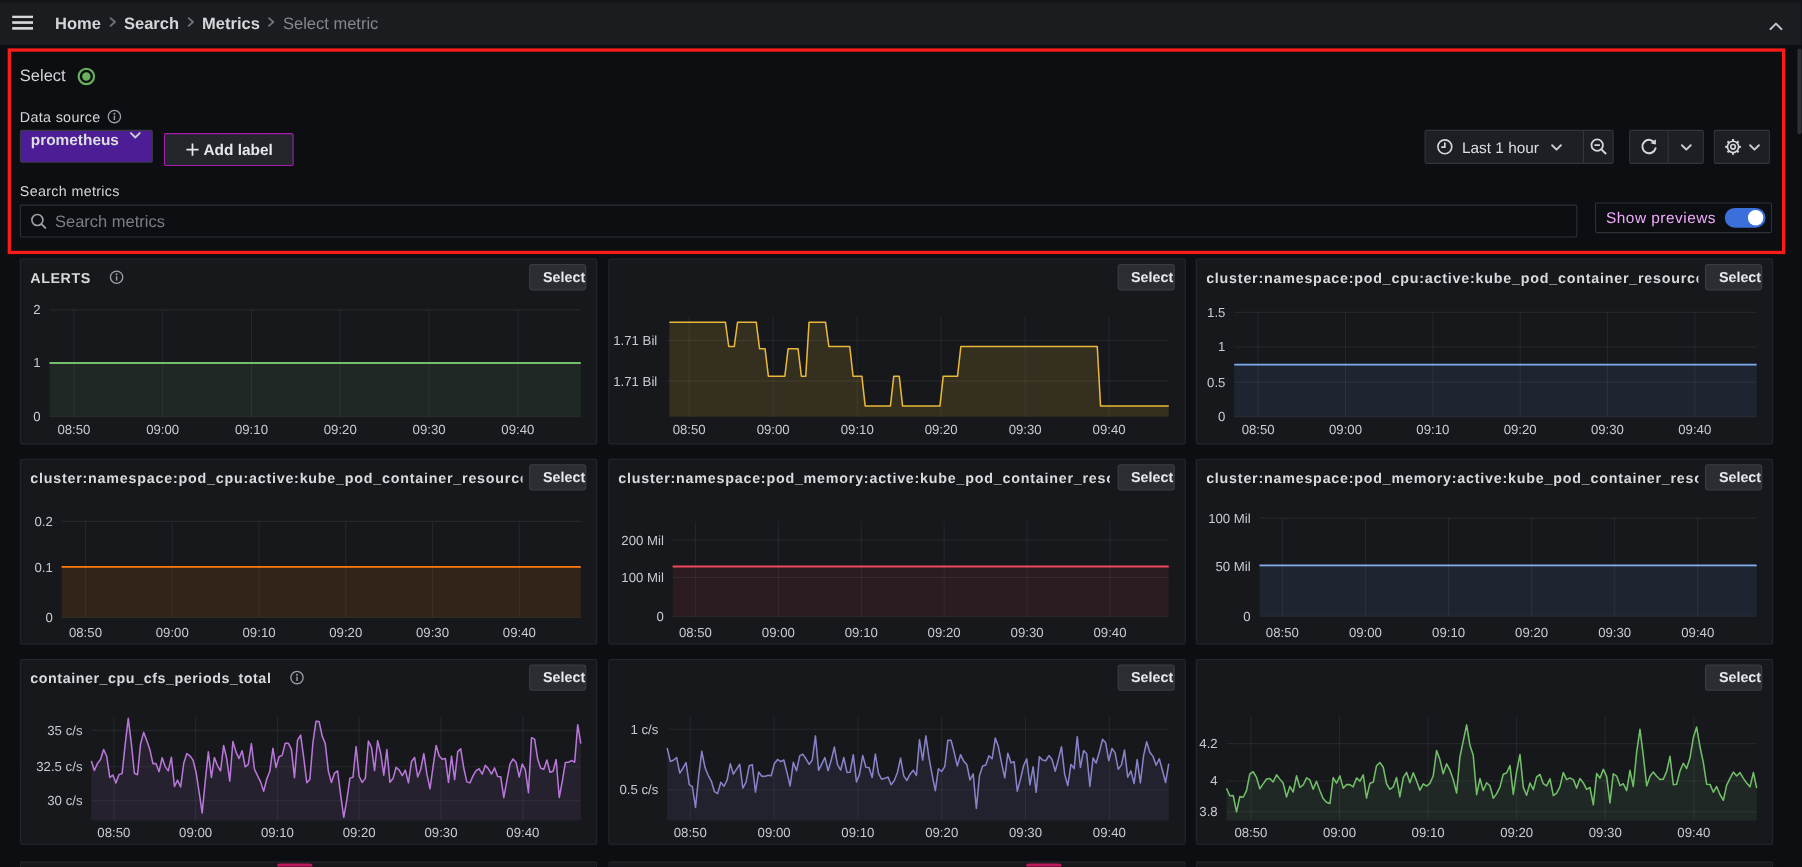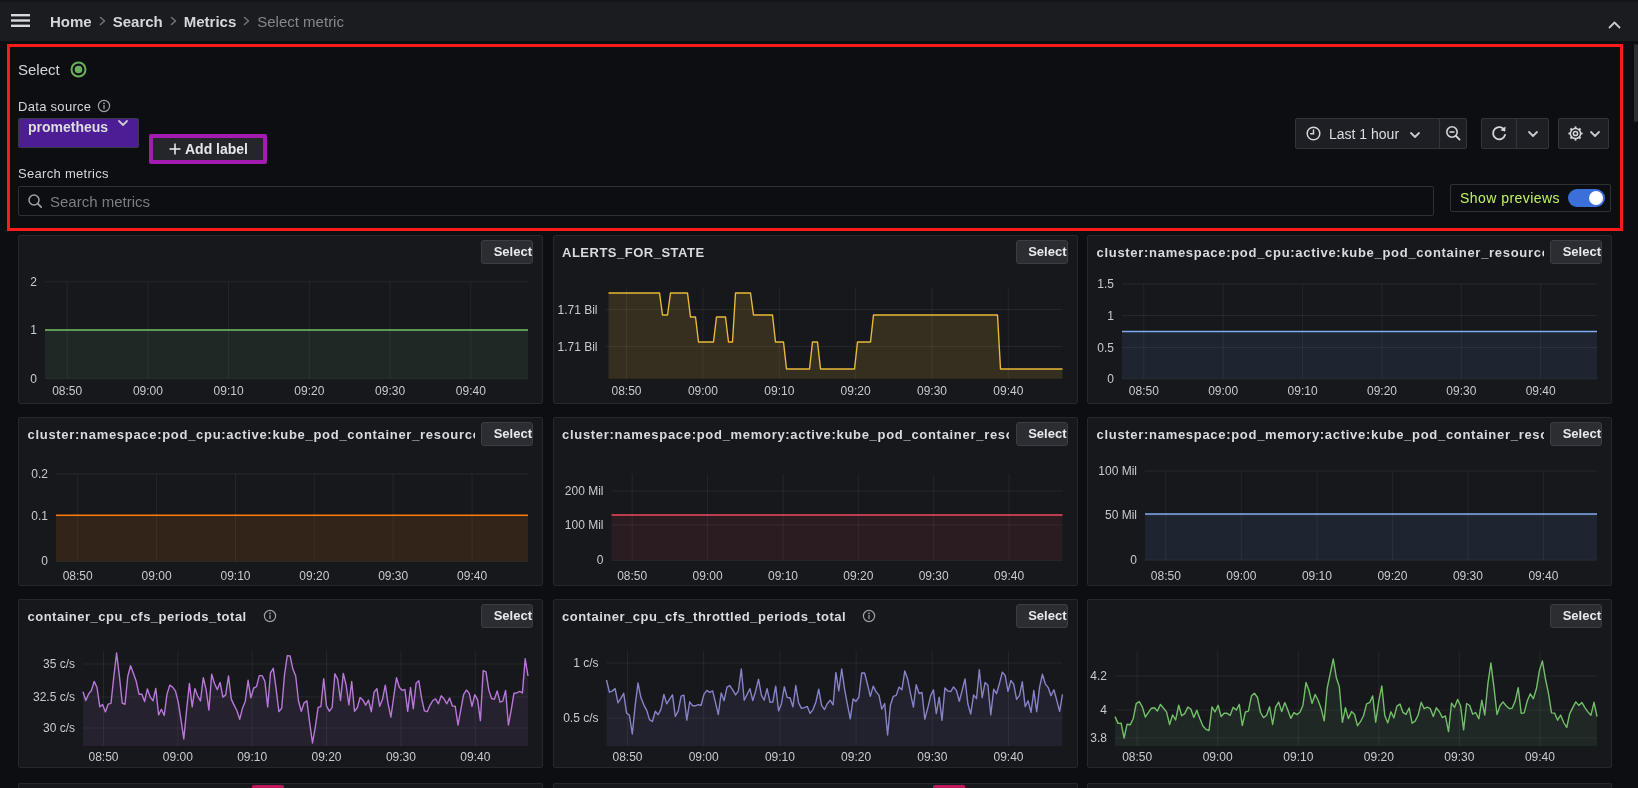--- a/index.html
+++ b/index.html
@@ -51,21 +51,21 @@
       <circle cx="7" cy="7" r="5.6" fill="none" stroke="#9d9fa5" stroke-width="1.2"></circle>
       <circle cx="7" cy="4.4" r="0.9" fill="#9d9fa5"></circle>
       <rect x="6.35" y="6.1" width="1.3" height="4" fill="#9d9fa5"></rect>
     </svg></div>
 <div class="abs" style="left:18px;top:118px;width:121px;height:30px;background:#4c1d95;border:1px solid #3a3c43;border-radius:2px;display:flex;align-items:flex-start;padding:0 9px">
 <span style="font-size:14px;font-weight:700;color:#dddee2;flex:1">prometheus</span>
     <svg width="12" height="8" viewBox="0 0 12 8">
       <path d="M2 2 L6 6 L10 2" fill="none" stroke="#c9cad0" stroke-width="1.8" stroke-linecap="round" stroke-linejoin="round"></path>
     </svg>
   </div>
-<div class="abs" style="left:149px;top:134px;width:118px;height:30px;background:#24262c;border:4px solid #a21caf;border-radius:2px;display:flex;align-items:center;justify-content:center;gap:3px">
+<div class="abs" style="left:149px;top:121px;width:118px;height:30px;background:#24262c;border:1px solid #a21caf;border-radius:2px;display:flex;align-items:center;justify-content:center;gap:3px">
 <svg width="14" height="14" viewBox="0 0 14 14">
       <line x1="7" y1="1.5" x2="7" y2="12.5" stroke="#e6e7e9" stroke-width="1.6"></line>
       <line x1="1.5" y1="7" x2="12.5" y2="7" stroke="#e6e7e9" stroke-width="1.6"></line>
     </svg>
     <span style="font-size:14px;font-weight:700;color:#e6e7e9">Add label</span>
   </div>
 <div class="lbl" style="left:18px;top:166px">Search metrics</div>
 <div class="abs" style="left:18px;top:186px;width:1416px;height:30px;background:#0d0e11;border:1px solid #2e3036;border-radius:2px;display:flex;align-items:center;padding:0 8px;gap:7px">
 <svg width="16" height="16" viewBox="0 0 16 16">
       <circle cx="7" cy="7" r="5" fill="none" stroke="#9fa1a7" stroke-width="1.5"></circle>
@@ -124,27 +124,37 @@
         <line x1="8.50" y1="3.40" x2="8.50" y2="1.40"></line>
         <line x1="12.11" y1="4.89" x2="13.52" y2="3.48"></line>
       </g>
     </svg>
     <svg width="12" height="8" viewBox="0 0 12 8">
       <path d="M2 2 L6 6 L10 2" fill="none" stroke="#c9cad0" stroke-width="1.8" stroke-linecap="round" stroke-linejoin="round"></path>
     </svg>
   </div>
 
 <div class="abs" style="left:1450px;top:184px;width:161px;height:28px;border:1px solid #2f3138;border-radius:2px;display:flex;align-items:center;padding:0 5px 0 9px;justify-content:space-between">
-<span style="font-size:14px;color:#bef264;letter-spacing:0.45px">Show previews</span>
+<span style="font-size:14px;color:#f0abfc;letter-spacing:0.45px">Show previews</span>
 <span style="position:relative;display:inline-block;width:37px;height:17.5px;background:#3b6fd9;border-radius:9px">
 <span style="position:absolute;right:2px;top:1.75px;width:14px;height:14px;background:#fff;border-radius:50%"></span>
     </span>
 </div>
 
 <div class="panel" style="left:18px;top:235px;width:525px;height:169px">
+<div class="ptitle">
+      <span class="ptxt">ALERTS</span>
+      <span style="margin-left:16px;display:inline-flex;align-items:center">
+        <svg width="14" height="14" viewBox="0 0 14 14" style="flex:none">
+          <circle cx="7" cy="7" r="5.6" fill="none" stroke="#9d9fa5" stroke-width="1.2"></circle>
+          <circle cx="7" cy="4.4" r="0.9" fill="#9d9fa5"></circle>
+          <rect x="6.35" y="6.1" width="1.3" height="4" fill="#9d9fa5"></rect>
+        </svg>
+      </span>
+    </div>
 <div class="selbtn">Select</div>
 <svg width="525" height="169" style="position:absolute;left:0;top:0">
       <line x1="26.0" y1="45.7" x2="509.0" y2="45.7" stroke="rgba(204,204,220,0.08)" stroke-width="1"></line>
       <line x1="26.0" y1="93.8" x2="509.0" y2="93.8" stroke="rgba(204,204,220,0.08)" stroke-width="1"></line>
       <line x1="26.0" y1="142.8" x2="509.0" y2="142.8" stroke="rgba(204,204,220,0.08)" stroke-width="1"></line>
       <line x1="48.2" y1="45.7" x2="48.2" y2="142.8" stroke="rgba(204,204,220,0.08)" stroke-width="1"></line>
       <line x1="128.9" y1="45.7" x2="128.9" y2="142.8" stroke="rgba(204,204,220,0.08)" stroke-width="1"></line>
       <line x1="209.6" y1="45.7" x2="209.6" y2="142.8" stroke="rgba(204,204,220,0.08)" stroke-width="1"></line>
       <line x1="290.3" y1="45.7" x2="290.3" y2="142.8" stroke="rgba(204,204,220,0.08)" stroke-width="1"></line>
       <line x1="371.1" y1="45.7" x2="371.1" y2="142.8" stroke="rgba(204,204,220,0.08)" stroke-width="1"></line>
@@ -156,23 +166,20 @@
       <text x="18.0" y="146.8" text-anchor="end" font-size="12" fill="#c9cad0">0</text>
       <text x="48.2" y="158.5" text-anchor="middle" font-size="12" fill="#c9cad0">08:50</text>
       <text x="128.9" y="158.5" text-anchor="middle" font-size="12" fill="#c9cad0">09:00</text>
       <text x="209.6" y="158.5" text-anchor="middle" font-size="12" fill="#c9cad0">09:10</text>
       <text x="290.3" y="158.5" text-anchor="middle" font-size="12" fill="#c9cad0">09:20</text>
       <text x="371.1" y="158.5" text-anchor="middle" font-size="12" fill="#c9cad0">09:30</text>
       <text x="451.8" y="158.5" text-anchor="middle" font-size="12" fill="#c9cad0">09:40</text>
     </svg>
 </div>
 <div class="panel" style="left:552.5px;top:235px;width:525px;height:169px">
-<div class="ptitle">
-      <span class="ptxt">ALERTS_FOR_STATE</span>
-    </div>
 <div class="selbtn">Select</div>
 <svg width="525" height="169" style="position:absolute;left:0;top:0">
       <line x1="51.5" y1="73.5" x2="508.5" y2="73.5" stroke="rgba(204,204,220,0.08)" stroke-width="1"></line>
       <line x1="51.5" y1="110.5" x2="508.5" y2="110.5" stroke="rgba(204,204,220,0.08)" stroke-width="1"></line>
       <line x1="72.5" y1="52.0" x2="72.5" y2="142.8" stroke="rgba(204,204,220,0.08)" stroke-width="1"></line>
       <line x1="148.9" y1="52.0" x2="148.9" y2="142.8" stroke="rgba(204,204,220,0.08)" stroke-width="1"></line>
       <line x1="225.3" y1="52.0" x2="225.3" y2="142.8" stroke="rgba(204,204,220,0.08)" stroke-width="1"></line>
       <line x1="301.6" y1="52.0" x2="301.6" y2="142.8" stroke="rgba(204,204,220,0.08)" stroke-width="1"></line>
       <line x1="378.0" y1="52.0" x2="378.0" y2="142.8" stroke="rgba(204,204,220,0.08)" stroke-width="1"></line>
       <line x1="454.3" y1="52.0" x2="454.3" y2="142.8" stroke="rgba(204,204,220,0.08)" stroke-width="1"></line>
@@ -331,30 +338,20 @@
       <text x="56.0" y="132.0" text-anchor="end" font-size="12" fill="#c9cad0">30 c/s</text>
       <text x="84.5" y="160.5" text-anchor="middle" font-size="12" fill="#c9cad0">08:50</text>
       <text x="158.8" y="160.5" text-anchor="middle" font-size="12" fill="#c9cad0">09:00</text>
       <text x="233.2" y="160.5" text-anchor="middle" font-size="12" fill="#c9cad0">09:10</text>
       <text x="307.5" y="160.5" text-anchor="middle" font-size="12" fill="#c9cad0">09:20</text>
       <text x="381.9" y="160.5" text-anchor="middle" font-size="12" fill="#c9cad0">09:30</text>
       <text x="456.3" y="160.5" text-anchor="middle" font-size="12" fill="#c9cad0">09:40</text>
     </svg>
 </div>
 <div class="panel" style="left:552.5px;top:599px;width:525px;height:169px">
-<div class="ptitle">
-      <span class="ptxt">container_cpu_cfs_throttled_periods_total</span>
-      <span style="margin-left:16px;display:inline-flex;align-items:center">
-        <svg width="14" height="14" viewBox="0 0 14 14" style="flex:none">
-          <circle cx="7" cy="7" r="5.6" fill="none" stroke="#9d9fa5" stroke-width="1.2"></circle>
-          <circle cx="7" cy="4.4" r="0.9" fill="#9d9fa5"></circle>
-          <rect x="6.35" y="6.1" width="1.3" height="4" fill="#9d9fa5"></rect>
-        </svg>
-      </span>
-    </div>
 <div class="selbtn">Select</div>
 <svg width="525" height="169" style="position:absolute;left:0;top:0">
       <line x1="52.5" y1="63.0" x2="508.5" y2="63.0" stroke="rgba(204,204,220,0.08)" stroke-width="1"></line>
       <line x1="52.5" y1="118.0" x2="508.5" y2="118.0" stroke="rgba(204,204,220,0.08)" stroke-width="1"></line>
       <line x1="73.5" y1="51.0" x2="73.5" y2="146.0" stroke="rgba(204,204,220,0.08)" stroke-width="1"></line>
       <line x1="149.7" y1="51.0" x2="149.7" y2="146.0" stroke="rgba(204,204,220,0.08)" stroke-width="1"></line>
       <line x1="225.9" y1="51.0" x2="225.9" y2="146.0" stroke="rgba(204,204,220,0.08)" stroke-width="1"></line>
       <line x1="302.1" y1="51.0" x2="302.1" y2="146.0" stroke="rgba(204,204,220,0.08)" stroke-width="1"></line>
       <line x1="378.3" y1="51.0" x2="378.3" y2="146.0" stroke="rgba(204,204,220,0.08)" stroke-width="1"></line>
       <line x1="454.5" y1="51.0" x2="454.5" y2="146.0" stroke="rgba(204,204,220,0.08)" stroke-width="1"></line>

